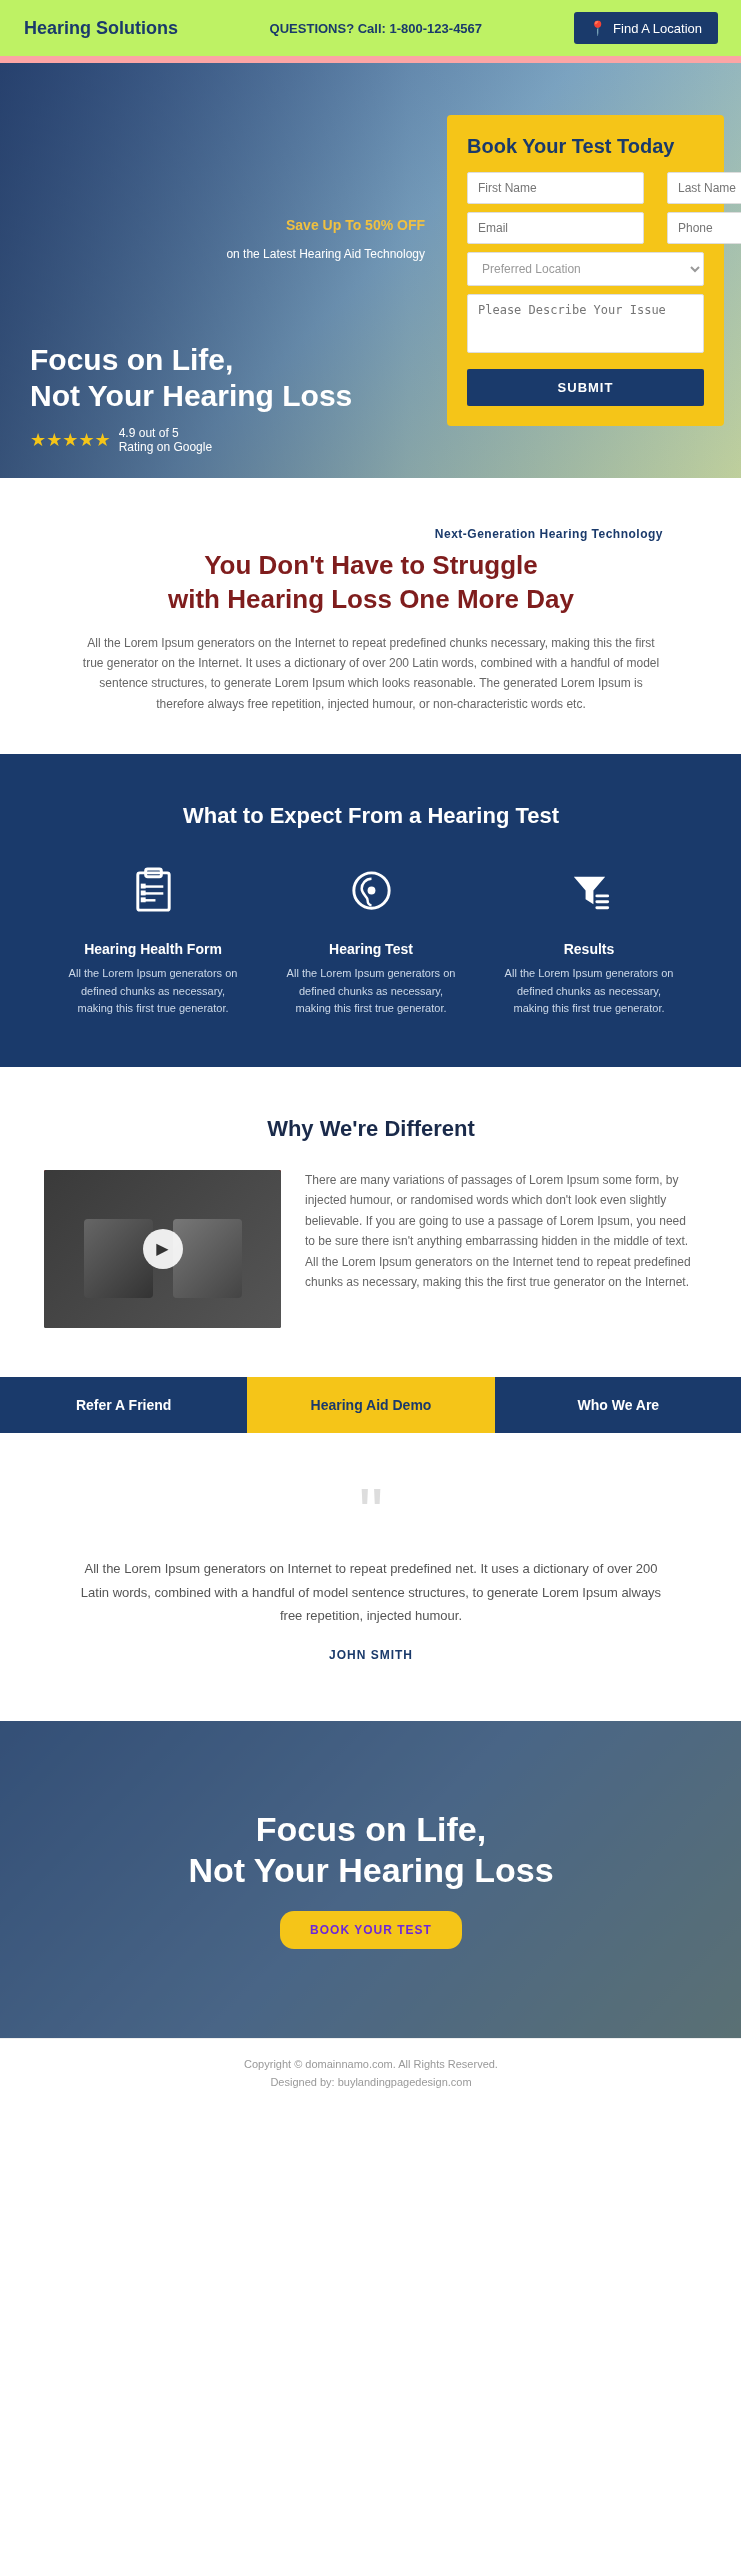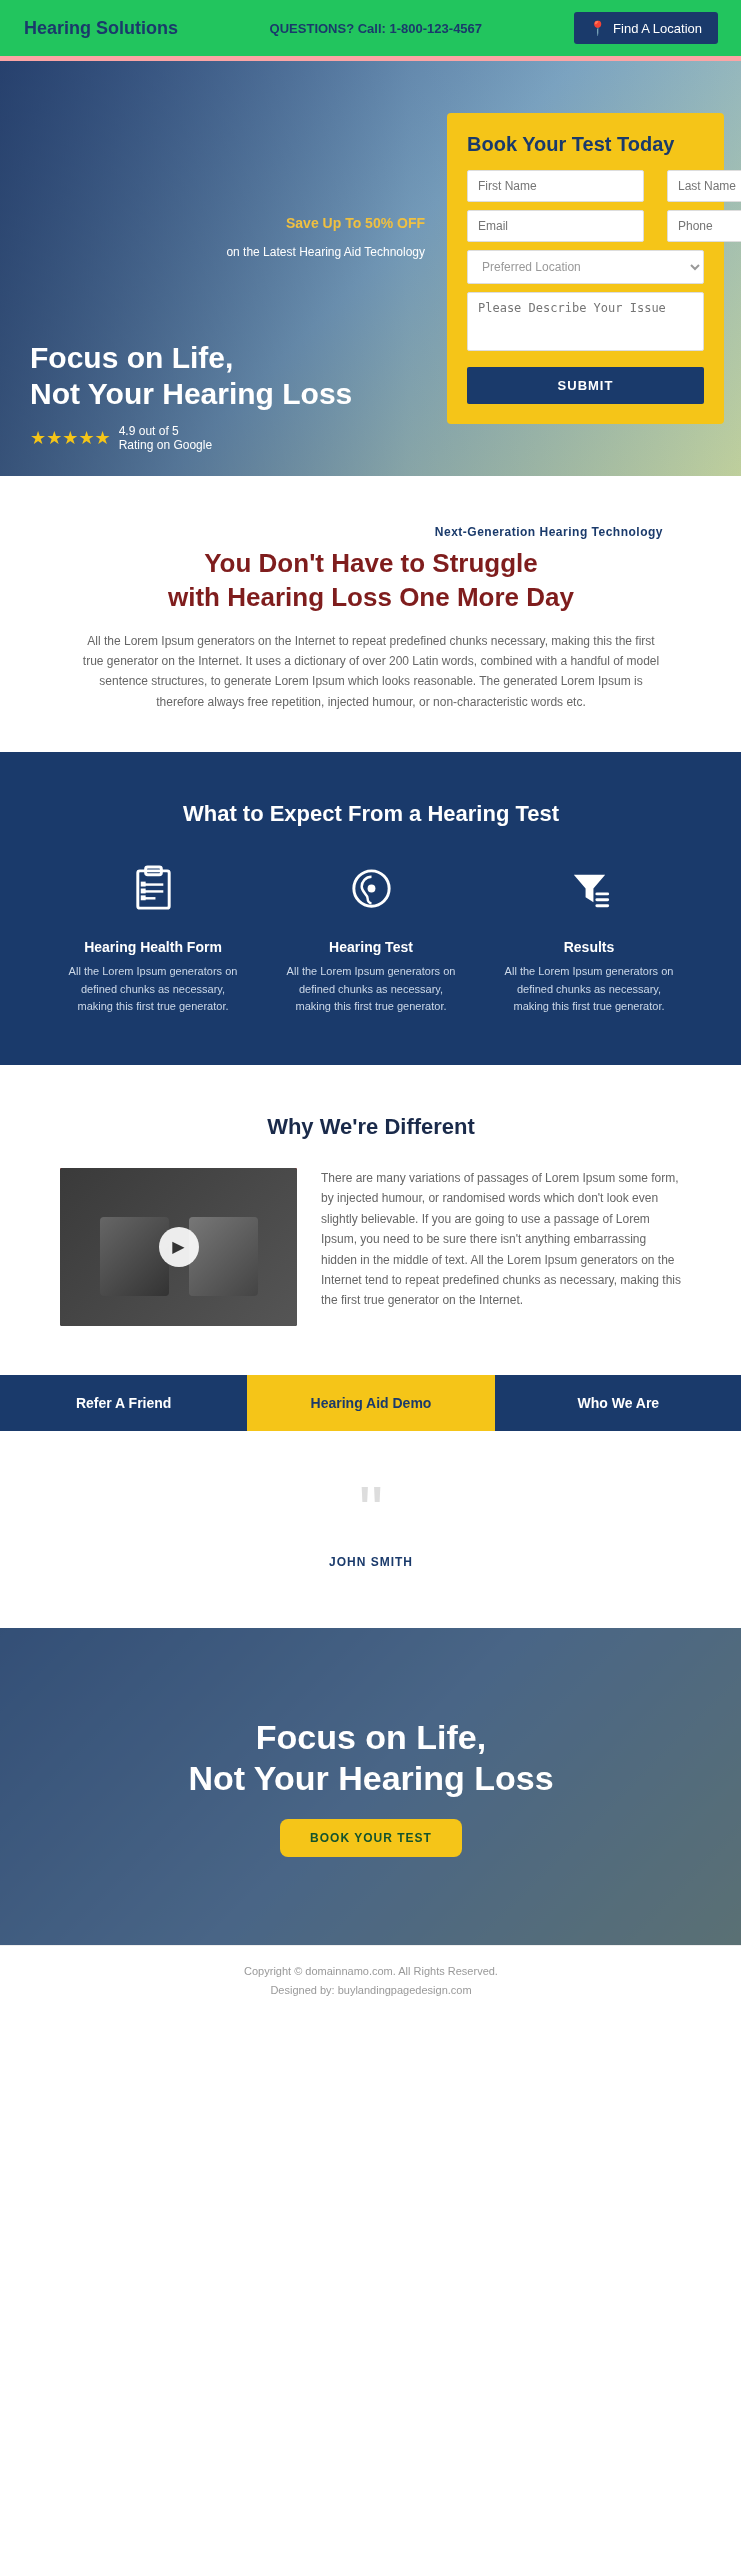--- a/index.html
+++ b/index.html
@@ -4,22 +4,22 @@
   <style>
     * { box-sizing: border-box; margin: 0; padding: 0; }
     body { font-family: Arial, sans-serif; width: 742px; margin: 0 auto; overflow-x: hidden; }
 
     
     .header {
       display: flex;
       align-items: center;
       justify-content: space-between;
       padding: 12px 24px;
-      background: #22c55e;
-      border-bottom: 5px solid #fca5a5;
+      background: #bef264;
+      border-bottom: 7px solid #fca5a5;
     }
     .header-logo {
       color: #1a3a6b;
       font-weight: bold;
       font-size: 18px;
     }
     .header-phone {
       font-size: 13px;
       color: #333;
     }
@@ -230,21 +230,21 @@
       margin-bottom: 8px;
     }
     .feature-desc {
       font-size: 11px;
       line-height: 1.6;
       color: #ccd8e8;
     }
 
     
     .why-section {
-      padding: 49px 60px;
+      padding: 49px 44px;
     }
     .why-title {
       text-align: center;
       font-size: 22px;
       font-weight: bold;
       color: #1a2a4a;
       margin-bottom: 28px;
     }
     .why-content {
       display: flex;
@@ -370,28 +370,28 @@
       color: #fff;
     }
     .hero2-title {
       font-size: 34px;
       font-weight: bold;
       line-height: 1.2;
       margin-bottom: 20px;
     }
     .hero2-btn {
       background: #f5c518;
-      color: #14532d;
+      color: #6d28d9;
       border: none;
       padding: 12px 30px;
       font-size: 12px;
       font-weight: bold;
       cursor: pointer;
       letter-spacing: 1px;
-      border-radius: 8px;
+      border-radius: 14px;
     }
 
     
     .footer {
       background: #fff;
       border-top: 1px solid #eee;
       padding: 16px;
       text-align: center;
     }
     .footer-text {
@@ -540,20 +540,21 @@
 </section>
 
 <nav class="nav-tabs">
   <div class="nav-tab">Refer A Friend</div>
   <div class="nav-tab active">Hearing Aid Demo</div>
   <div class="nav-tab">Who We Are</div>
 </nav>
 
 <section class="testimonial-section">
   <div class="quote-mark">"</div>
+  <div class="testimonial-text">All the Lorem Ipsum generators on Internet to repeat predefined net. It uses a dictionary of over 200 Latin words, combined with a handful of model sentence structures, to generate Lorem Ipsum always free repetition, injected humour.</div>
   <div class="testimonial-author">JOHN SMITH</div>
 </section>
 
 <section class="hero2">
   <div class="hero2-bg"></div>
   <div class="hero2-overlay"></div>
   <div class="hero2-content">
     <div class="hero2-title">
       <span>Focus on Life,</span><br>
       <span>Not Your Hearing Loss</span>

